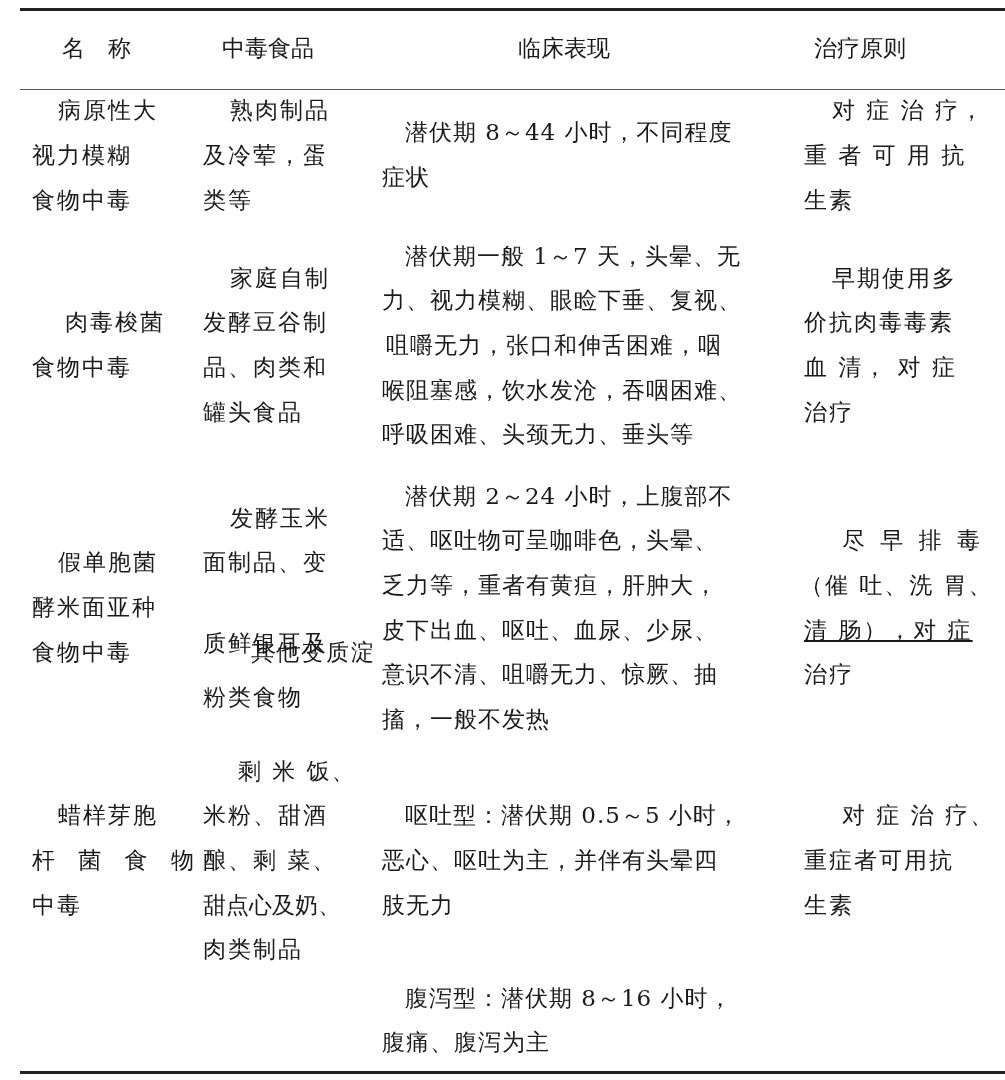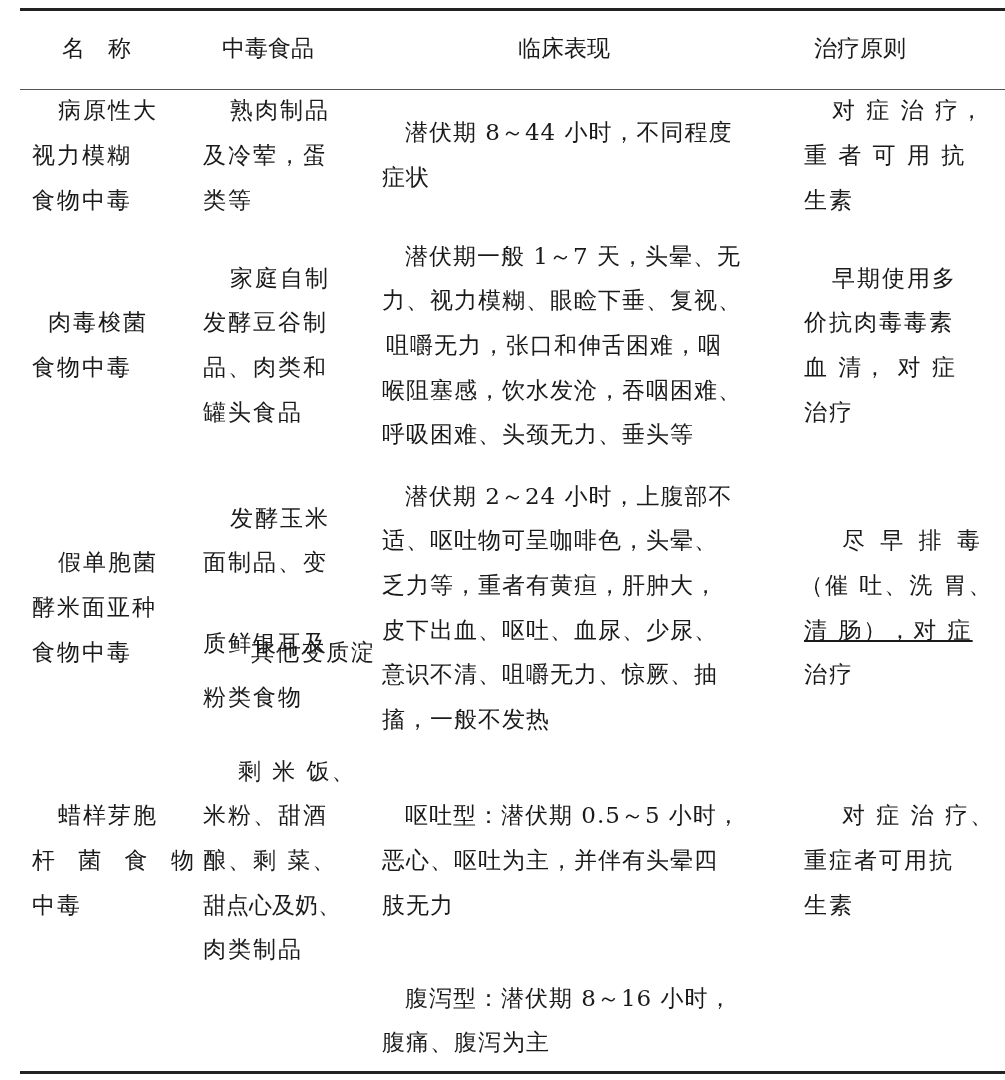--- a/index.html
+++ b/index.html
@@ -38,21 +38,21 @@
 
     <span class="ln" style="left:405px; top:118px; letter-spacing:1px;">潜伏期 8～44 小时，不同程度</span>
     <span class="ln" style="left:382px; top:163px; letter-spacing:1px;">症状</span>
 
     <span class="ln" style="left:832px; top:96px;">对 症 治 疗，</span>
     <span class="ln" style="left:804px; top:141px;">重 者 可 用 抗</span>
     <span class="ln" style="left:804px; top:186px;">生素</span>
   </div>
 
   <div>
-    <span class="ln" style="left:48px; top:308px;">肉毒梭菌</span>
+    <span class="ln" style="left:65px; top:308px;">肉毒梭菌</span>
     <span class="ln" style="left:32px; top:353px;">食物中毒</span>
 
     <span class="ln" style="left:230px; top:264px;">家庭自制</span>
     <span class="ln" style="left:203px; top:308px;">发酵豆谷制</span>
     <span class="ln" style="left:203px; top:353px;">品、肉类和</span>
     <span class="ln" style="left:203px; top:398px;">罐头食品</span>
 
     <span class="ln" style="left:405px; top:242px; letter-spacing:1px;">潜伏期一般 1～7 天，头晕、无</span>
     <span class="ln" style="left:382px; top:286px; letter-spacing:1px;">力、视力模糊、眼睑下垂、复视、</span>
     <span class="ln" style="left:386px; top:331px; letter-spacing:1px;text-align:right;">咀嚼无力，张口和伸舌困难，咽</span>

